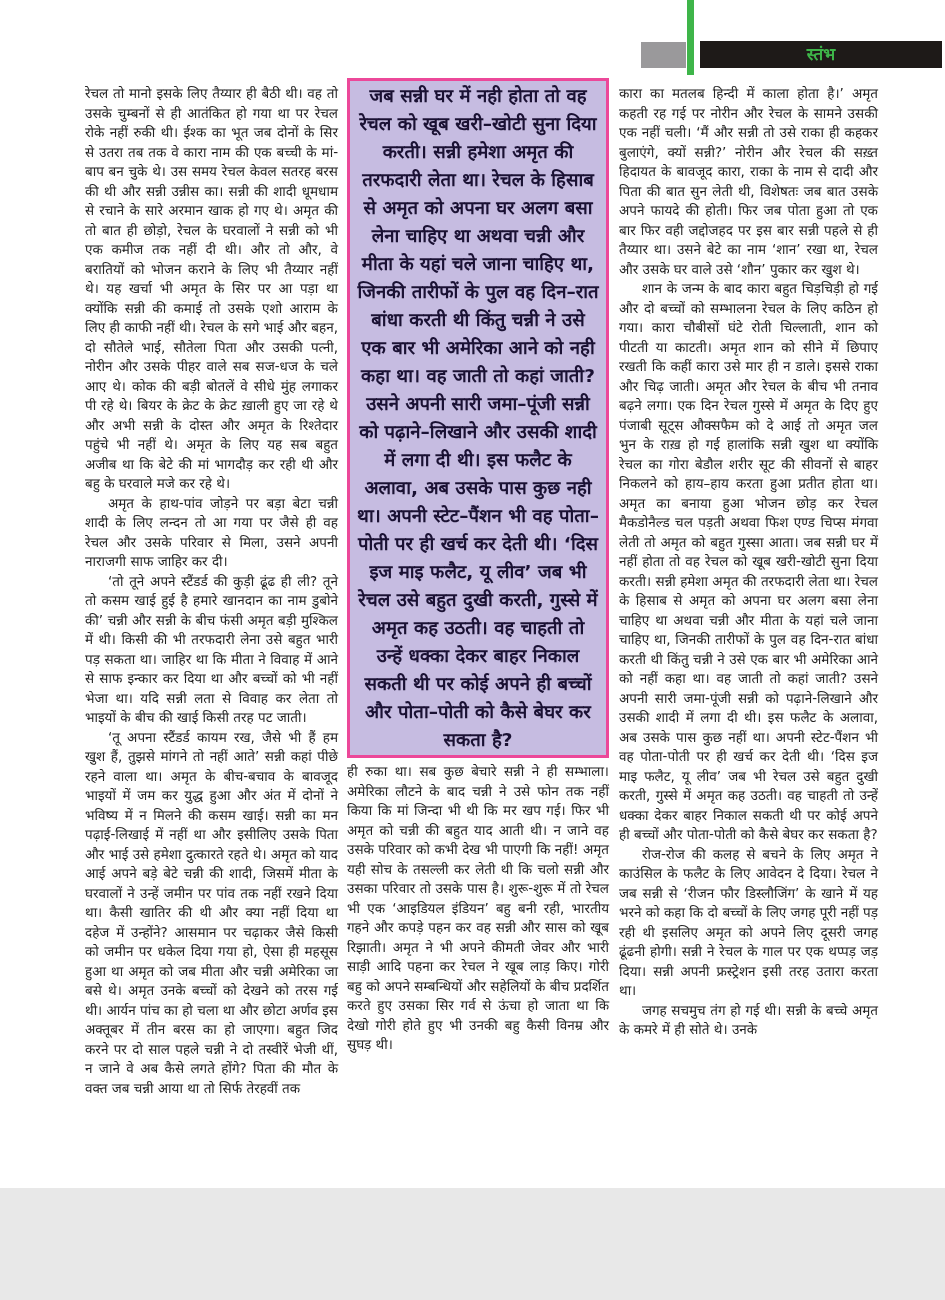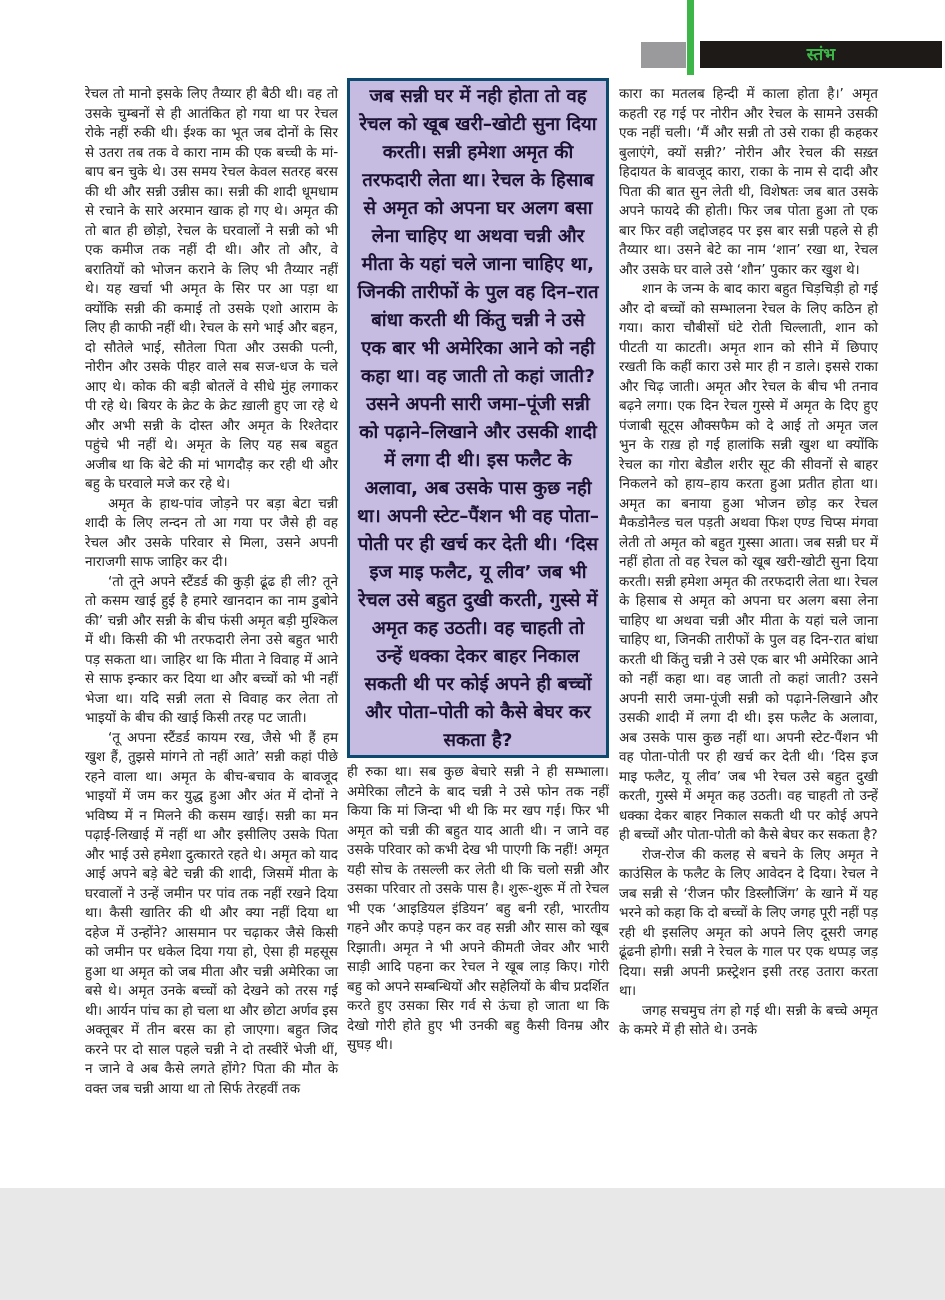--- a/index.html
+++ b/index.html
@@ -18,21 +18,21 @@
   
   .col{position:absolute;text-align:justify;color:#232323;font-size:13.5px;line-height:19.5px;}
   .col p{margin:0;text-indent:1.7em;}
   .col p:first-child{text-indent:0;}
   .col1{left:85px;top:84px;width:253px;height:1075px;}
   .col2{left:347px;top:762px;width:262px;height:420px;}
   .col3{left:619px;top:84px;width:259px;height:1115px;}
   
   .pullquote{
     position:absolute;left:347px;top:78px;width:262px;height:680px;
-    box-sizing:border-box;background:#c6bce1;border:3px solid #0c4a6e;
+    box-sizing:border-box;background:#c6bce1;border:3px solid #ec4899;
     padding:8px 6px;display:flex;align-items:center;justify-content:center;
   }
   .pullquote .qtext{
     color:#1a1133;font-weight:bold;font-size:18.5px;line-height:28px;
     text-align:center;
   }
   
   .ftr-gray{position:absolute;left:607px;top:1233px;width:45px;height:26px;background:#9a999b;}
   .ftr-green{position:absolute;left:656px;top:1233px;width:10px;height:60px;background:#3eb549;}
   .ftr-black{position:absolute;left:670px;top:1235px;width:275px;height:27px;background:#1e1a18;

